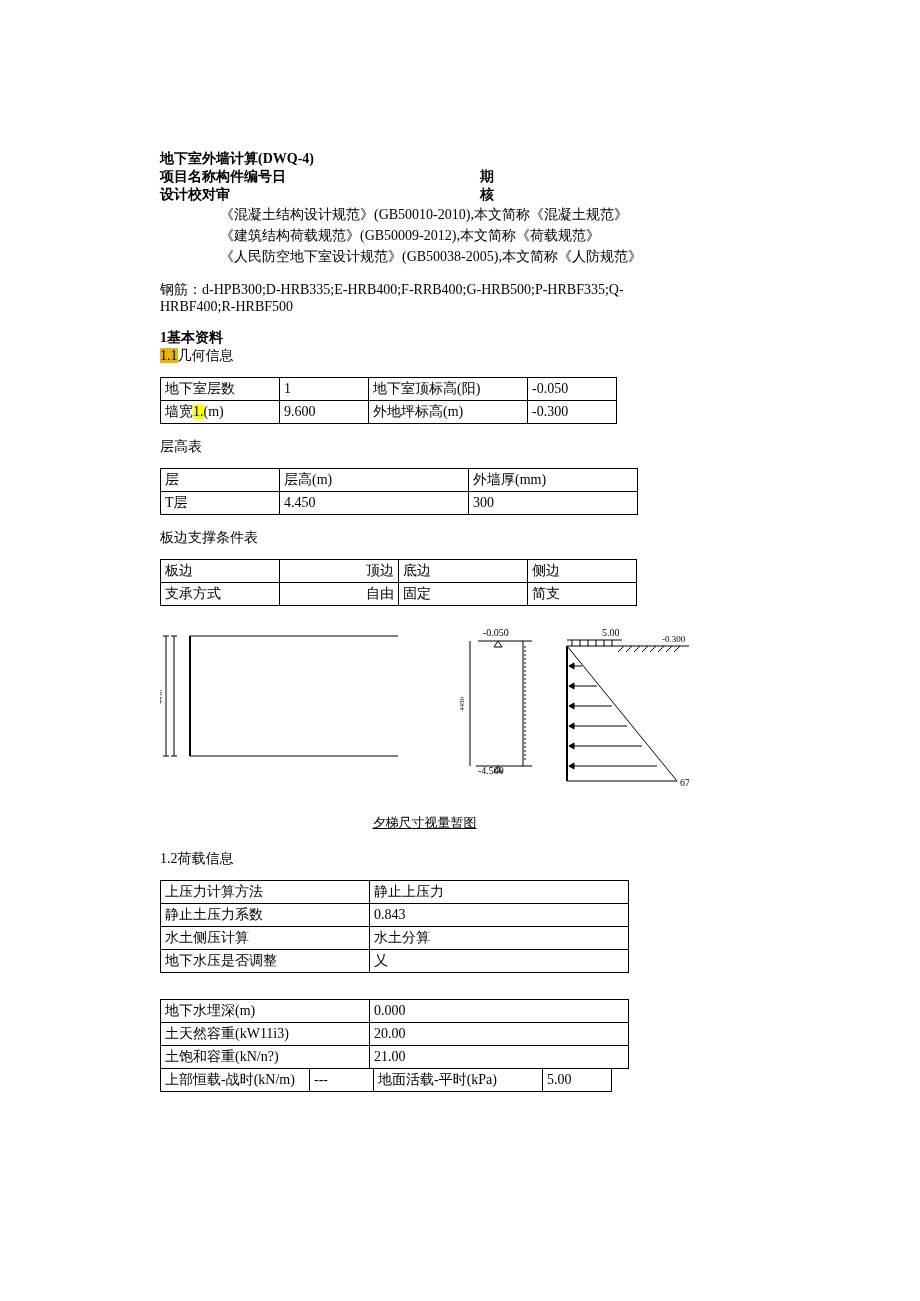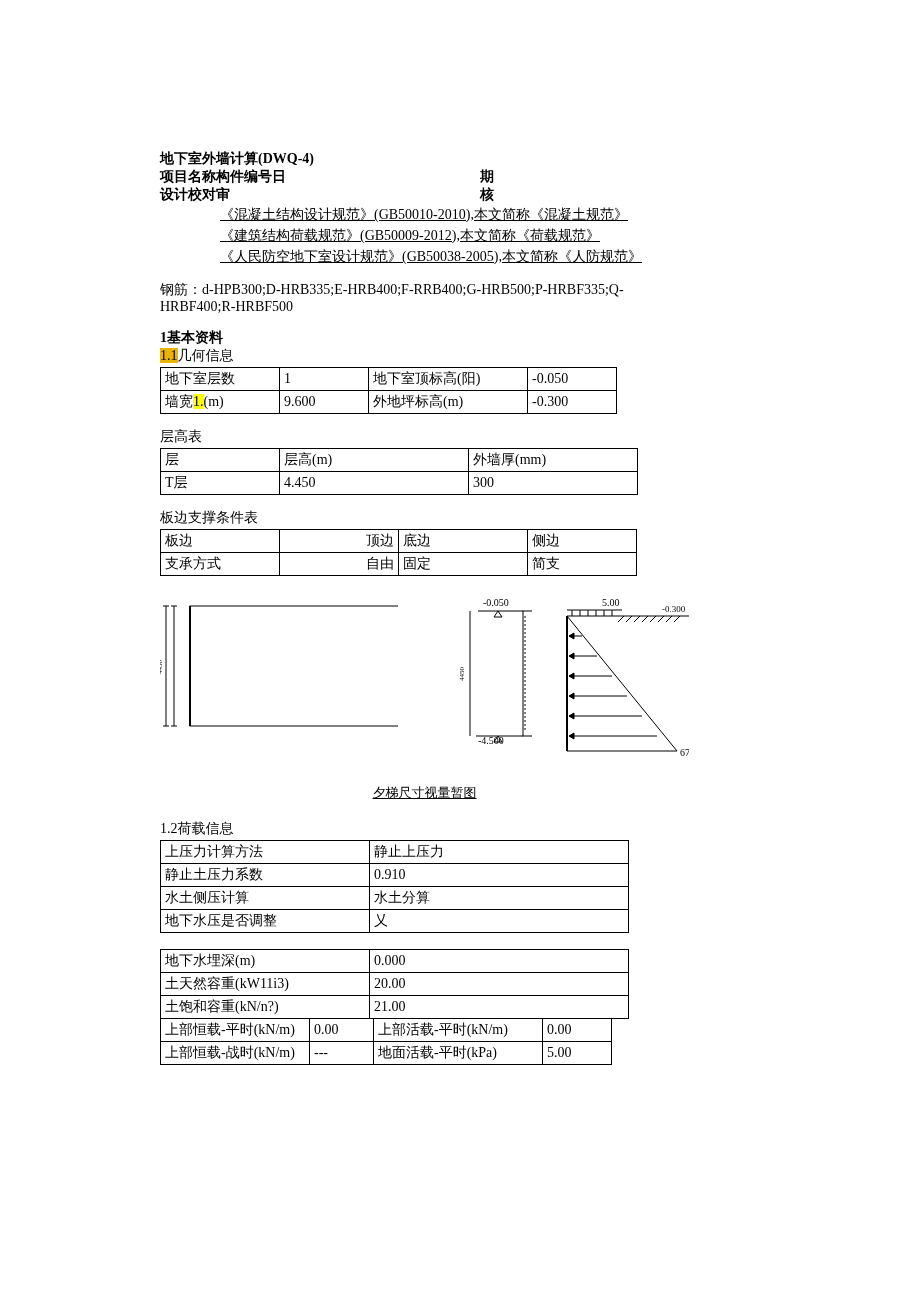--- a/index.html
+++ b/index.html
@@ -14,27 +14,27 @@
     padding: 150px 160px 60px 160px;
     box-sizing: border-box;
     width: 849px;
   }
   .header-line {
     display: flex;
   }
   .header-left { width: 320px; }
   .header-right { }
   .bold { font-weight: bold; }
-  .indent-block { padding-left: 60px; text-decoration: underline; }
+  .indent-block { padding-left: 60px; }
   .indent-block div { line-height: 1.5; }
   .section-num .hl { background: #eab308; }
   .section-title { margin-top: 14px; }
   table.data {
     border-collapse: collapse;
-    margin-top: 2px;
+    margin-top: 12px;
     font-size: 14px;
   }
   table.data td {
     border: 1px solid #000;
     padding: 1px 4px;
     height: 20px;
     vertical-align: middle;
   }
   .t1 td:nth-child(1){width:110px;} .t1 td:nth-child(2){width:80px;} .t1 td:nth-child(3){width:150px;} .t1 td:nth-child(4){width:80px;}
   .t2 td:nth-child(1){width:110px;} .t2 td:nth-child(2){width:180px;} .t2 td:nth-child(3){width:160px;}
@@ -236,21 +236,21 @@
   <div>1.2荷载信息</div>
 
   <table class="data t4">
     <tbody>
         <tr>
       <td>上压力计算方法</td>
       <td>静止上压力</td>
     </tr>
     <tr>
       <td>静止土压力系数</td>
-      <td>0.910</td>
+      <td>0.843</td>
     </tr>
     <tr>
       <td>水土侧压计算</td>
       <td>水土分算</td>
     </tr>
     <tr>
       <td>地下水压是否调整</td>
       <td>乂</td>
     </tr>
   </tbody>
@@ -270,26 +270,20 @@
     </tr>
     <tr>
       <td>土饱和容重(kN/n?)</td>
       <td>21.00</td>
     </tr>
   </tbody>
     </table>
 
   <table class="data t6" style="margin-top:-1px">
     <tbody>
-        <tr>
-      <td>上部恒载-平时(kN/m)</td>
-      <td>0.00</td>
-      <td>上部活载-平时(kN/m)</td>
-      <td>0.00</td>
-    </tr>
     <tr>
       <td>上部恒载-战时(kN/m)</td>
       <td>---</td>
       <td>地面活载-平时(kPa)</td>
       <td>5.00</td>
     </tr>
   </tbody>
     </table>
 
 </div>

